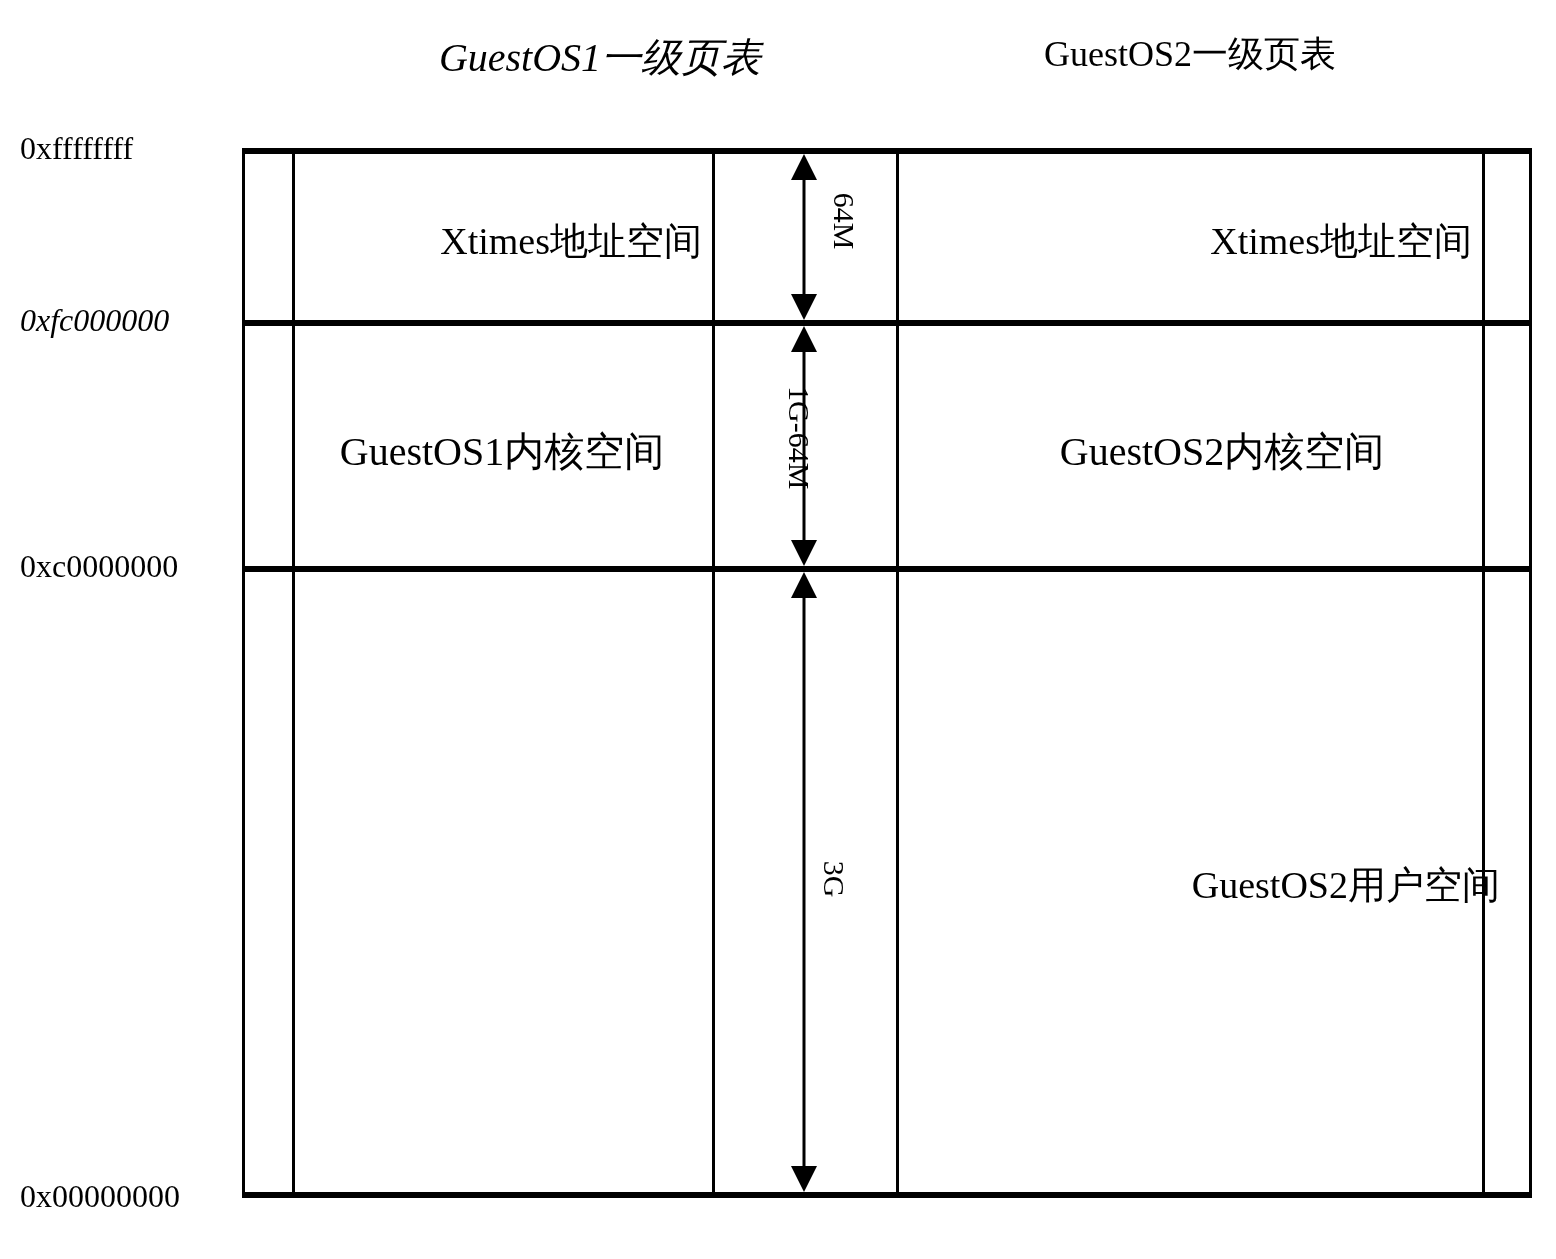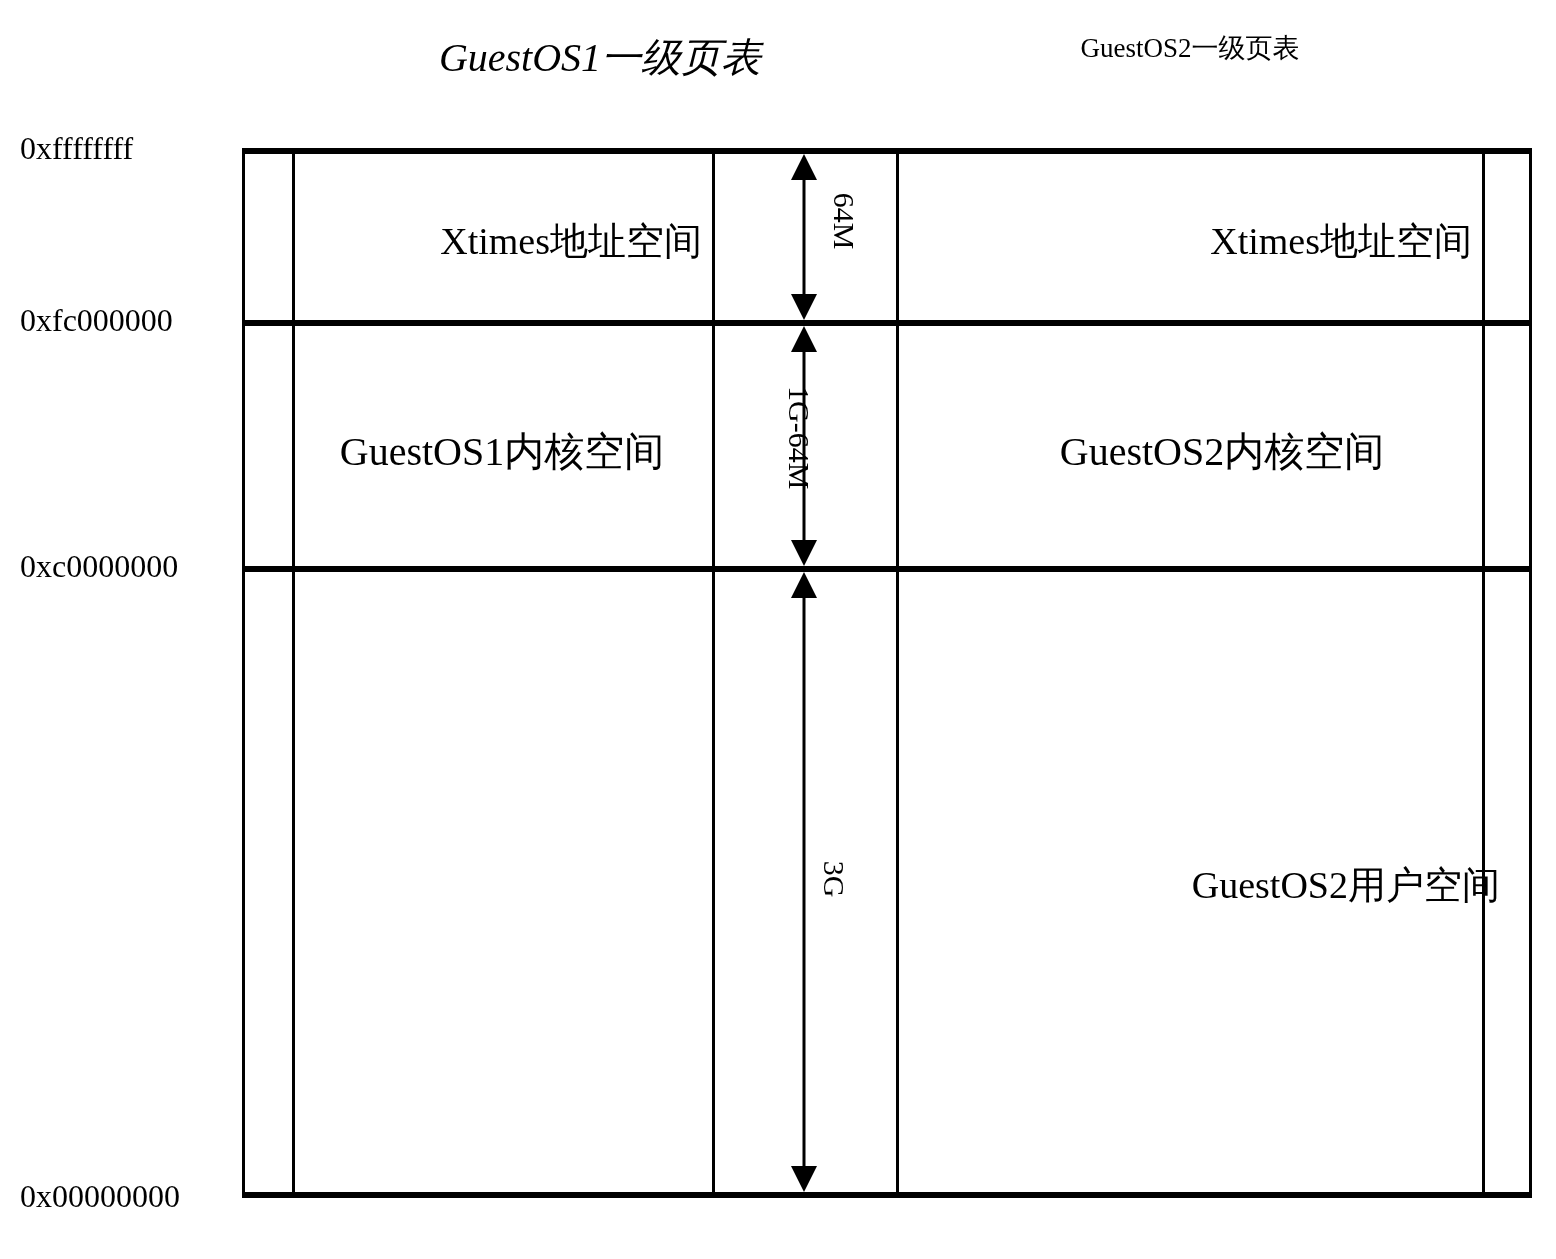--- a/index.html
+++ b/index.html
@@ -26,21 +26,21 @@
     width: 500px;
     text-align: center;
     font-size: 40px;
     font-style: italic;
   }
   .header-right {
     position: absolute;
     left: 920px;
     width: 500px;
     text-align: center;
-    font-size: 27px;
+    font-size: 36px;
   }
   .addr-label {
     position: absolute;
     left: 0;
     font-size: 32px;
     font-family: "Times New Roman", serif;
   }
   .table-area {
     position: absolute;
     left: 222px;
@@ -116,21 +116,21 @@
 <body>
 
 <div class="diagram">
 
   <div class="headers">
     <div class="header-left">GuestOS1一级页表</div>
     <div class="header-right">GuestOS2一级页表</div>
   </div>
 
   <div class="addr-label" style="top:110px;">0xffffffff</div>
-  <div class="addr-label" style="top:282px;">0xfc000000</div>
+  <div class="addr-label" style="top:282px;font-style:italic;">0xfc000000</div>
   <div class="addr-label" style="top:528px;">0xc0000000</div>
   <div class="addr-label" style="top:1158px;">0x00000000</div>
 
   <div class="table-area">
 
     <div class="hline" style="top:0;"></div>
     <div class="hline" style="top:172px;"></div>
     <div class="hline" style="top:418px;"></div>
     <div class="hline" style="top:1044px;"></div>
 

